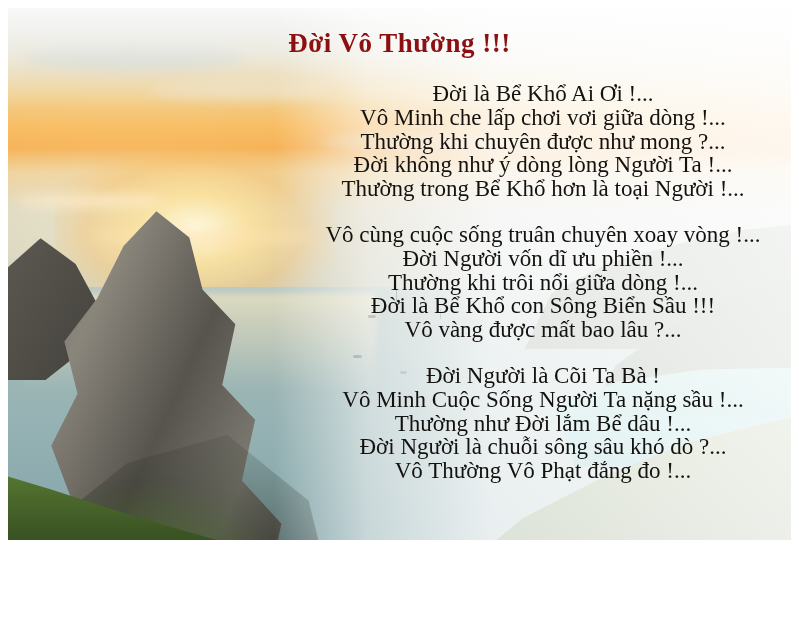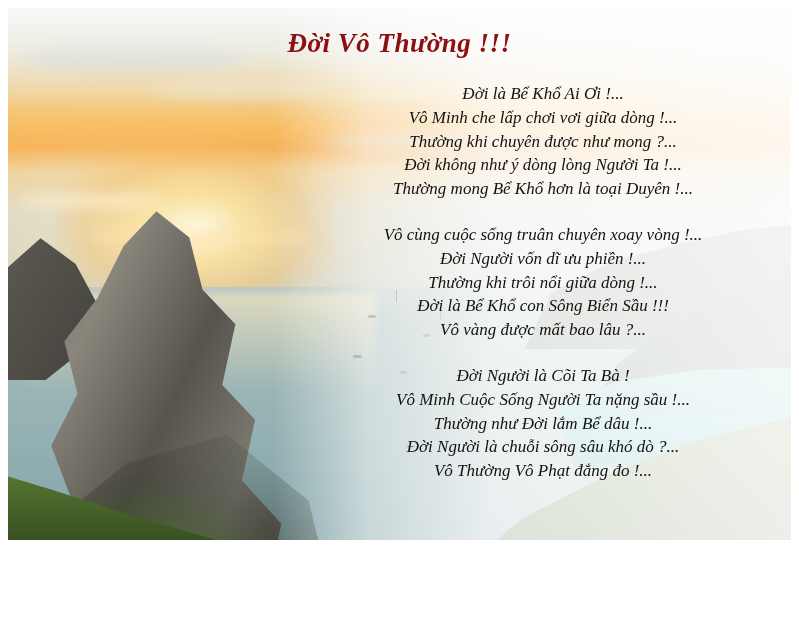--- a/index.html
+++ b/index.html
@@ -9,21 +9,20 @@
   }
   body {
     font-family: "Liberation Serif", serif;
   }
   .canvas {
     position: relative;
     width: 799px;
     height: 540px;
     overflow: hidden;
     background: #ffffff;
-    font-style: italic;
   }
   
   .photo {
     position: absolute;
     left: 8px;
     top: 8px;
     width: 783px;
     height: 620px;
     overflow: hidden;
     background: #e8eef0;
@@ -250,21 +249,21 @@
     letter-spacing: 0.5px;
     white-space: nowrap;
   }
   .stanzas {
     position: absolute;
     left: 300px;
     top: 74px;
     width: 470px;
     text-align: center;
     color: #14120f;
-    font-size: 17px;
+    font-size: 23px;
     line-height: 23.8px;
   }
   .stanza { margin: 0 0 22px 0; }
   .line { white-space: nowrap; }
   .signature {
     position: absolute;
     left: 300px;
     top: 574px;
     width: 470px;
     text-align: center;
@@ -323,21 +322,21 @@
 
   <div class="poem-layer">
     <div class="title">Đời Vô Thường !!!</div>
 
     <div class="stanzas">
       <div class="stanza">
         <div class="line">Đời là Bể Khổ Ai Ơi !...</div>
         <div class="line">Vô Minh che lấp chơi vơi giữa dòng !...</div>
         <div class="line">Thường khi chuyên được như mong ?...</div>
         <div class="line">Đời không như ý dòng lòng Người Ta !...</div>
-        <div class="line">Thường mong Bể Khổ hơn là toại Duyên !...</div>
+        <div class="line">Thường trong Bể Khổ hơn là toại Người !...</div>
       </div>
       <div class="stanza">
         <div class="line">Vô cùng cuộc sống truân chuyên xoay vòng !...</div>
         <div class="line">Đời Người vốn dĩ ưu phiền !...</div>
         <div class="line">Thường khi trôi nổi giữa dòng !...</div>
         <div class="line">Đời là Bể Khổ con Sông Biển Sầu !!!</div>
         <div class="line">Vô vàng được mất bao lâu ?...</div>
       </div>
       <div class="stanza">
         <div class="line">Đời Người là Cõi Ta Bà !</div>

